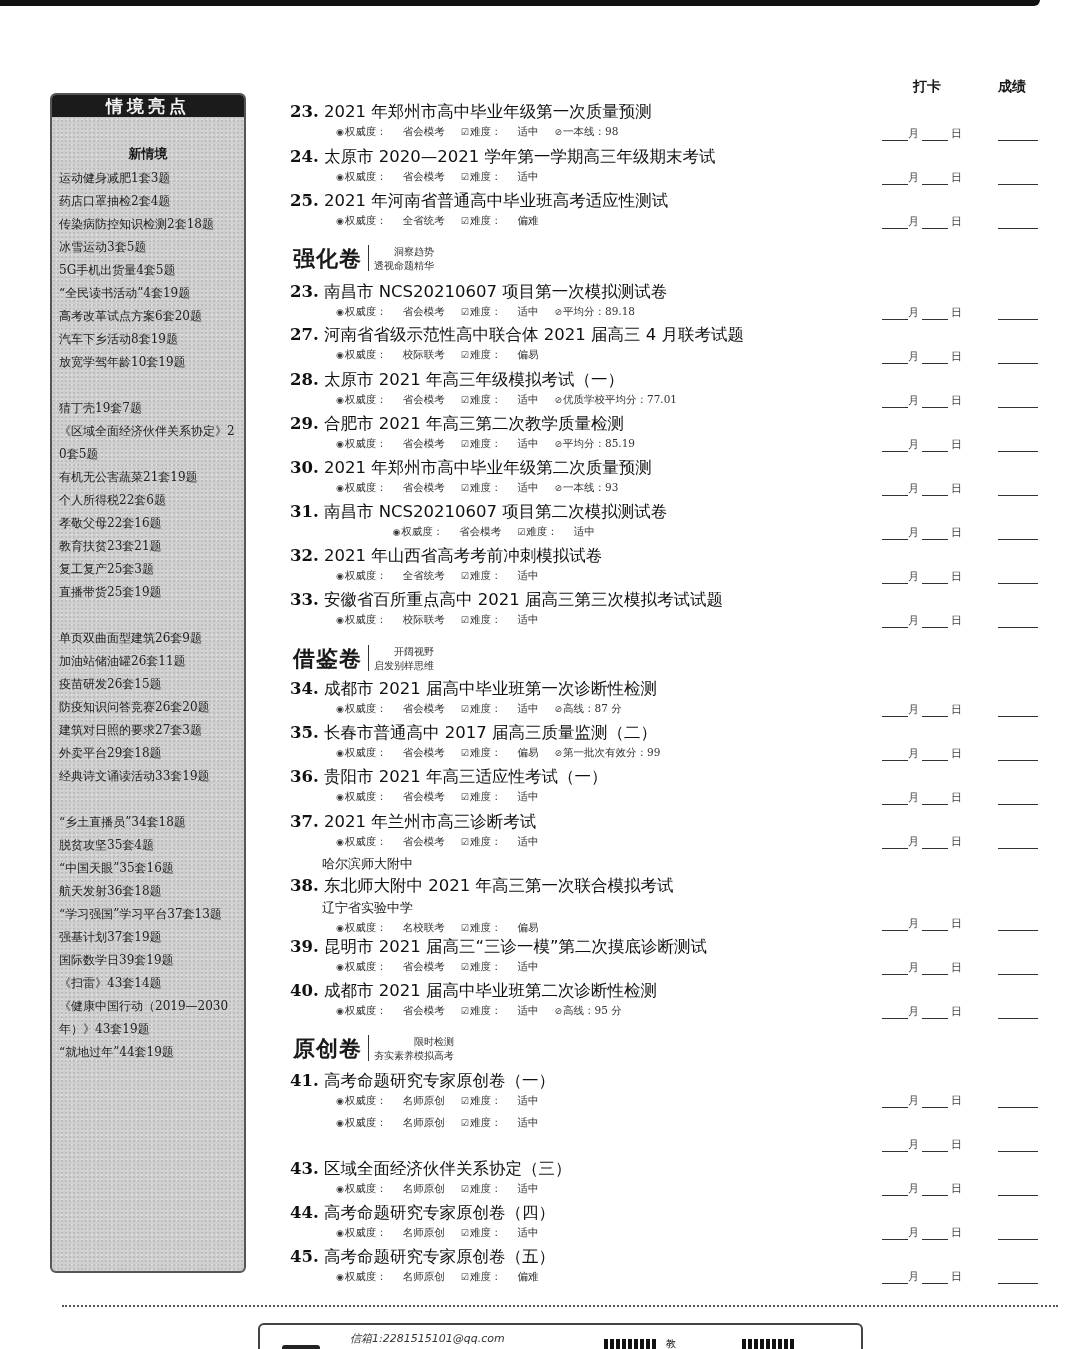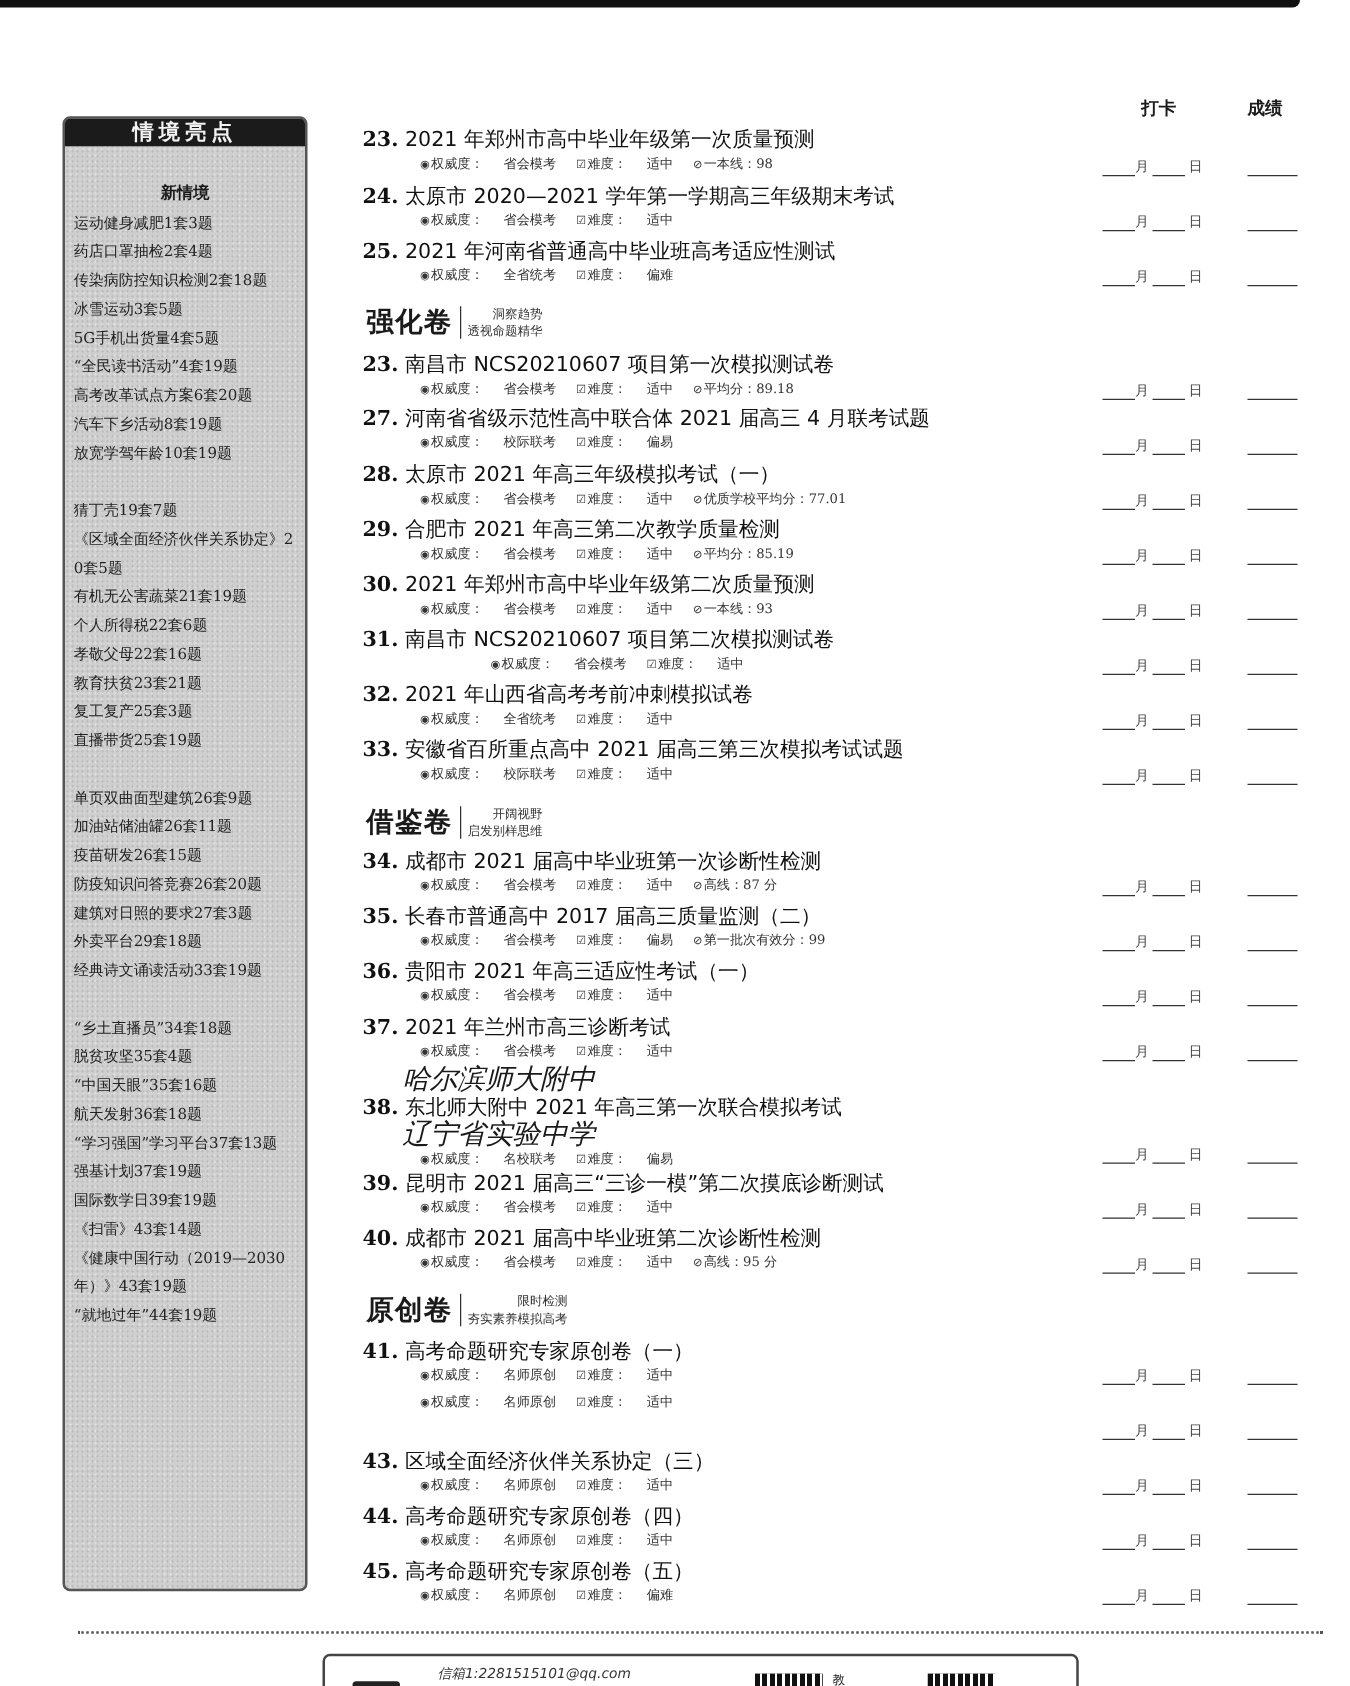--- a/index.html
+++ b/index.html
@@ -19,21 +19,21 @@
   .main{position:absolute;left:290px;top:0;width:560px;}
   .sec{position:absolute;left:3px;display:flex;align-items:flex-start;}
   .sec-title{font-family:"DejaVu Serif","Liberation Serif",serif;font-weight:bold;font-size:22px;line-height:26px;padding-right:6px;border-right:1px solid #333;margin-right:5px;letter-spacing:1px;}
   .sec-sub{font-family:"DejaVu Serif","Liberation Serif",serif;font-size:10px;line-height:14px;color:#333;text-align:right;}
   .item{position:absolute;left:0;}
   .title{font-size:16.5px;line-height:22px;white-space:nowrap;color:#111;}
   .title .num{font-weight:bold;font-family:"DejaVu Serif","Liberation Serif",serif;}
   .meta{font-family:"DejaVu Serif","Liberation Serif",serif;font-size:10.5px;color:#333;margin-left:46px;line-height:16px;white-space:nowrap;}
   .meta span{margin-right:16px;}
   .meta .ic{font-family:"DejaVu Sans",sans-serif;font-size:9px;margin-right:1px;}
-  .multi .line{font-size:22px;line-height:22px;white-space:nowrap;font-style:italic;}
+  .multi .line{font-size:13px;line-height:22px;white-space:nowrap;}
   .multi .indent{padding-left:32px;}
   
   .rowfill{position:absolute;left:882px;width:170px;height:18px;font-size:11px;color:#444;}
   .rowfill .u{display:inline-block;border-bottom:1px solid #333;width:26px;height:12px;vertical-align:bottom;}
   .rowfill .score{position:absolute;left:116px;top:0;width:40px;height:14px;border-bottom:1px solid #333;}
   .rowfill .mo{position:absolute;left:0;top:0;}
   
   .dots{position:absolute;left:62px;top:1305px;width:996px;border-top:2px dotted #555;}
   .footer-box{position:absolute;left:258px;top:1323px;width:605px;height:40px;border:2px solid #444;border-radius:6px;box-sizing:border-box;}
   .foot-logo{position:absolute;left:22px;top:20px;width:38px;height:14px;background:#222;border-radius:3px;}

